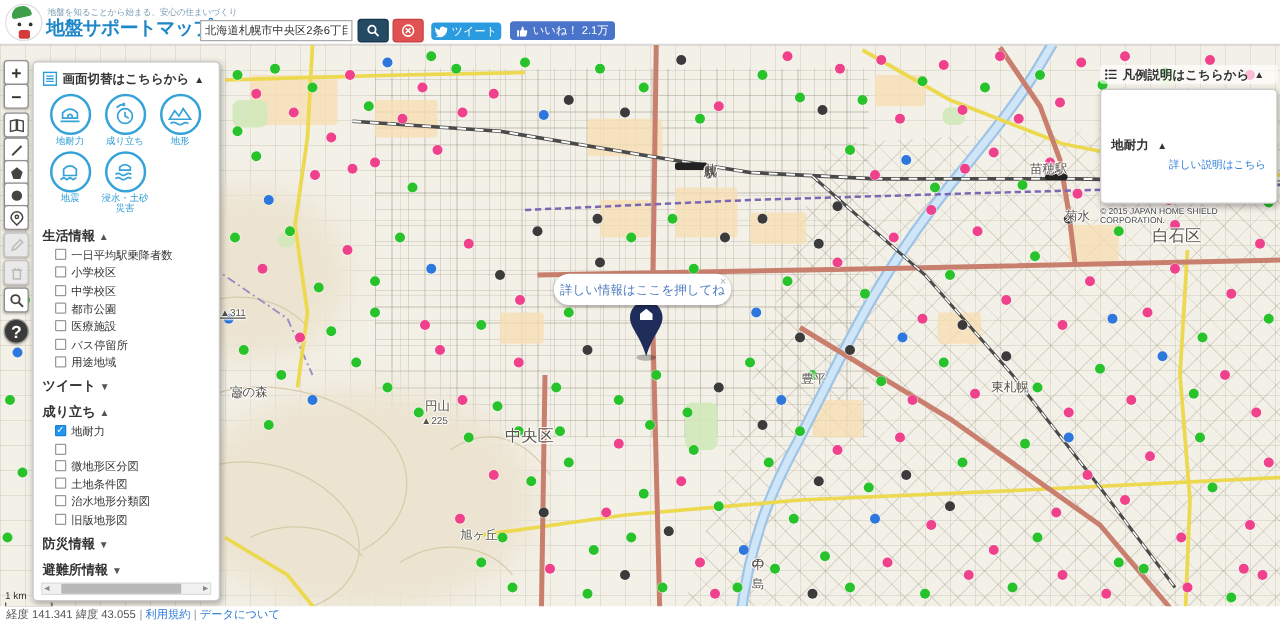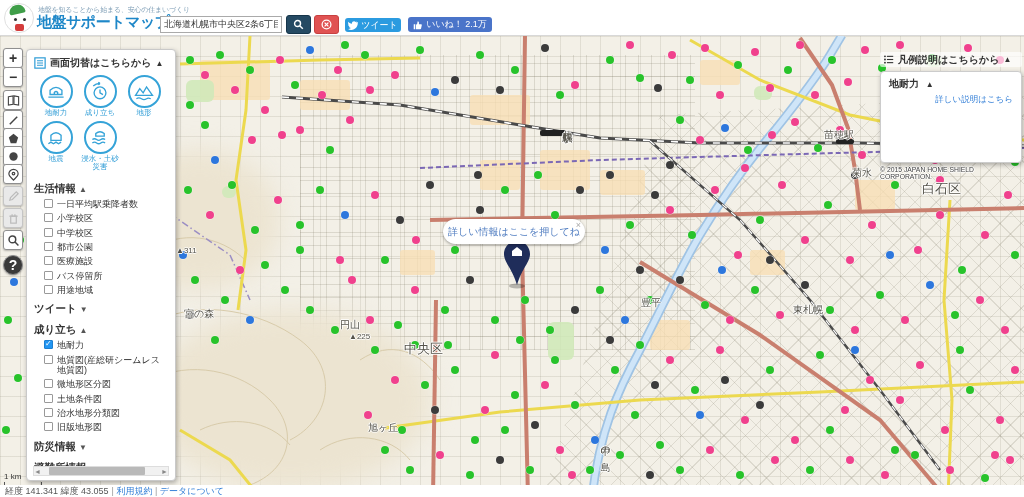--- a/index.html
+++ b/index.html
@@ -81,21 +81,21 @@
   #panel-scroll{position:absolute;left:6px;right:6px;bottom:4px;height:10px;background:#f1f1f1;border:1px solid #ddd;display:flex;align-items:center;}
   #panel-scroll .thumb{height:8px;width:72%;background:#b9b9b9;margin-left:8px;border-radius:1px;}
   #panel-scroll .sarr{font-size:7px;color:#888;width:7px;text-align:center;}
 
   
   #legend-toggle{position:absolute;left:880px;top:52px;width:142px;height:15px;z-index:20;
     display:flex;align-items:center;gap:4px;font-size:10px;font-weight:bold;color:#333;
     background:rgba(255,255,255,.65);border-radius:2px;padding:0 3px;cursor:pointer;}
   #legend{position:absolute;left:880px;top:71px;width:142px;height:92px;background:#fff;
     border:1px solid #ccc;border-radius:4px;box-shadow:1px 2px 5px rgba(0,0,0,.3);z-index:20;padding:5px 8px 3px 8px;}
-  #legend .ltitle{font-size:10px;font-weight:bold;color:#333;cursor:pointer;}
+  #legend .ltitle{font-size:10px;font-weight:bold;color:#333;cursor:pointer;margin-top:32px;}
   .litem{display:flex;align-items:center;gap:6px;font-size:9px;color:#333;margin:3px 0 0 18px;}
   .ldot{width:7px;height:7px;border-radius:50%;}
   #legend .llink{display:block;text-align:right;font-size:8.5px;color:#2e7cd6;margin-top:3px;cursor:pointer;}
   #copyright{position:absolute;left:880px;top:166px;width:142px;font-size:6.8px;color:#444;
     text-shadow:1px 0 0 #fff,-1px 0 0 #fff,0 1px 0 #fff,0 -1px 0 #fff;z-index:19;}
 
   
   #tooltip{position:absolute;left:443px;top:219px;width:142px;height:25px;background:#fff;border-radius:13px;
     box-shadow:0 1px 3px rgba(0,0,0,.35);display:flex;align-items:center;justify-content:center;
     font-size:10px;color:#4f7cc0;z-index:18;cursor:pointer;}
@@ -428,23 +428,23 @@
       </div>
     <div style="position:absolute;inset:0;">
         <div class="maplabel vert" style="left: 560px; top: 122px;">札幌駅</div>
         <div class="maplabel" style="left: 824px; top: 128px;">苗穂駅</div>
         <div class="maplabel" style="left: 852px; top: 166px;">菊水</div>
         <div class="maplabel" style="left: 922px; top: 180px; font-size: 13px;">白石区</div>
         <div class="maplabel" style="left: 404px; top: 340px; font-size: 13px;">中央区</div>
         <div class="maplabel" style="left: 641px; top: 296px;">豊平</div>
         <div class="maplabel" style="left: 793px; top: 303px;">東札幌</div>
         <div class="maplabel" style="left: 340px; top: 318px;">円山</div>
-        <div class="maplabel" style="left: 349px; top: 332px; font-size: 8px;">▲225</div>
+        <div class="maplabel" style="left: 337px; top: 332px; font-size: 8px;">▲225</div>
         <div class="maplabel" style="left: 184px; top: 307px;">宮の森</div>
-        <div class="maplabel" style="left: 176px; top: 246px; font-size: 8px;">▲311</div>
+        <div class="maplabel" style="left: 176px; top: 246px; font-size: 8px; text-decoration: underline;">▲311</div>
         <div class="maplabel" style="left: 368px; top: 421px;">旭ヶ丘</div>
         <div class="maplabel vert" style="left: 598px; top: 438px;">中の島</div>
       </div>
   </div>
 
   <div id="pin">
     <svg width="34" height="50" viewBox="-17 -14 34 50">
       <ellipse cx="0" cy="32" rx="8" ry="2.5" fill="rgba(0,0,0,.25)"></ellipse>
       <path d="M0,-13 C7.5,-13 13,-7.2 13,0 C13,8.5 5,14 0,31 C-5,14 -13,8.5 -13,0 C-13,-7.2 -7.5,-13 0,-13 Z" fill="#1f2d5a"></path>
       <path d="M-5,2 L-5,-3 L0,-7 L5,-3 L5,2 Z M-1.4,2 L-1.4,-1.5 L1.4,-1.5 L1.4,2" fill="#fff"></path>
@@ -653,21 +653,20 @@
     <div class="sechead">
       <span>成り立ち</span><span class="arrow">▲</span>
     </div>
     <div id="ground-list">
         <div class="chk">
           <span class="box checked"></span>
           <span>地耐力</span>
         </div>
         <div class="chk">
           <span class="box"></span>
-          <span>地質図(産総研シームレス地質図)</span>
         </div>
         <div class="chk">
           <span class="box"></span>
           <span>微地形区分図</span>
         </div>
         <div class="chk">
           <span class="box"></span>
           <span>土地条件図</span>
         </div>
         <div class="chk">

